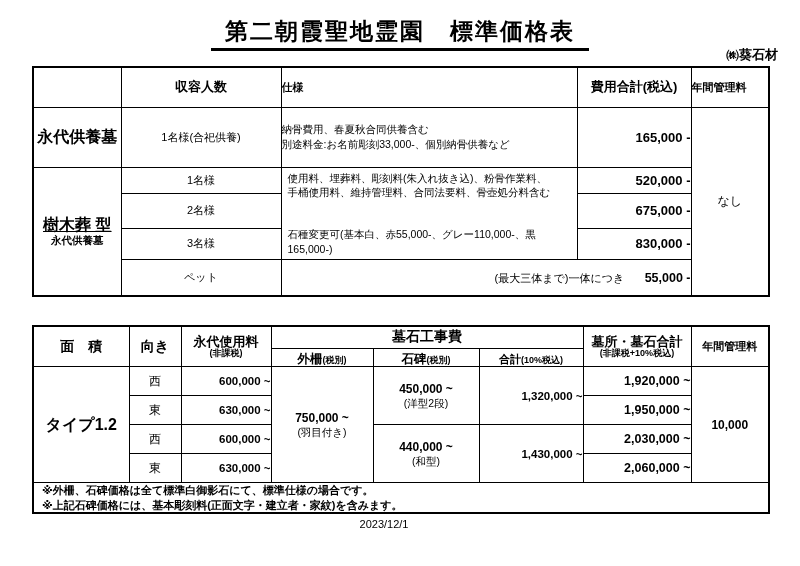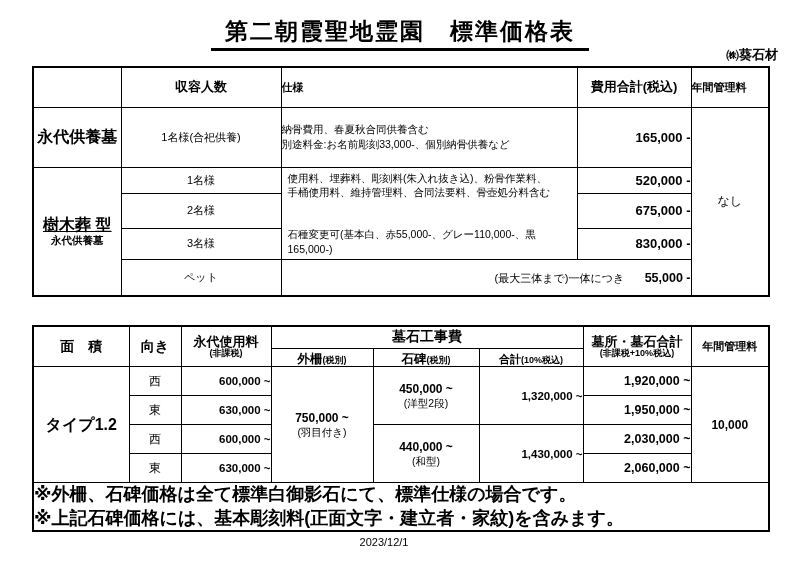--- a/index.html
+++ b/index.html
@@ -47,21 +47,21 @@
   .t2-annual-h{font-size:11px;font-weight:bold;text-align:center;}
   .dir{font-size:12px;text-align:center;}
   .fee{font-size:11.5px;font-weight:bold;text-align:right;padding-right:16px;}
   .stone{text-align:center;line-height:1.25;}
   .stone-num{display:block;font-size:12px;font-weight:bold;}
   .stone-note{display:block;font-size:10.5px;}
   .subtotal{font-size:11.5px;font-weight:bold;text-align:right;padding-right:10px;}
   .gtotal{font-size:12.5px;font-weight:bold;text-align:right;padding-right:12px;}
   .annual2{font-size:12px;font-weight:bold;text-align:center;}
   .notes-cell{padding:3px 5px;text-align:left;}
-  .note-line{font-size:18px;font-weight:bold;line-height:1.3;}
+  .note-line{font-size:11px;font-weight:bold;line-height:1.3;margin-left:8px;}
   .date{width:768px;text-align:center;font-size:11px;margin-top:4px;}
   .gap{height:28px;}
 </style>
 </head>
 <body>
 
 <div class="header">
   <div class="title-wrap">
     <span class="title">第二朝霞聖地霊園　標準価格表</span>
   </div>

